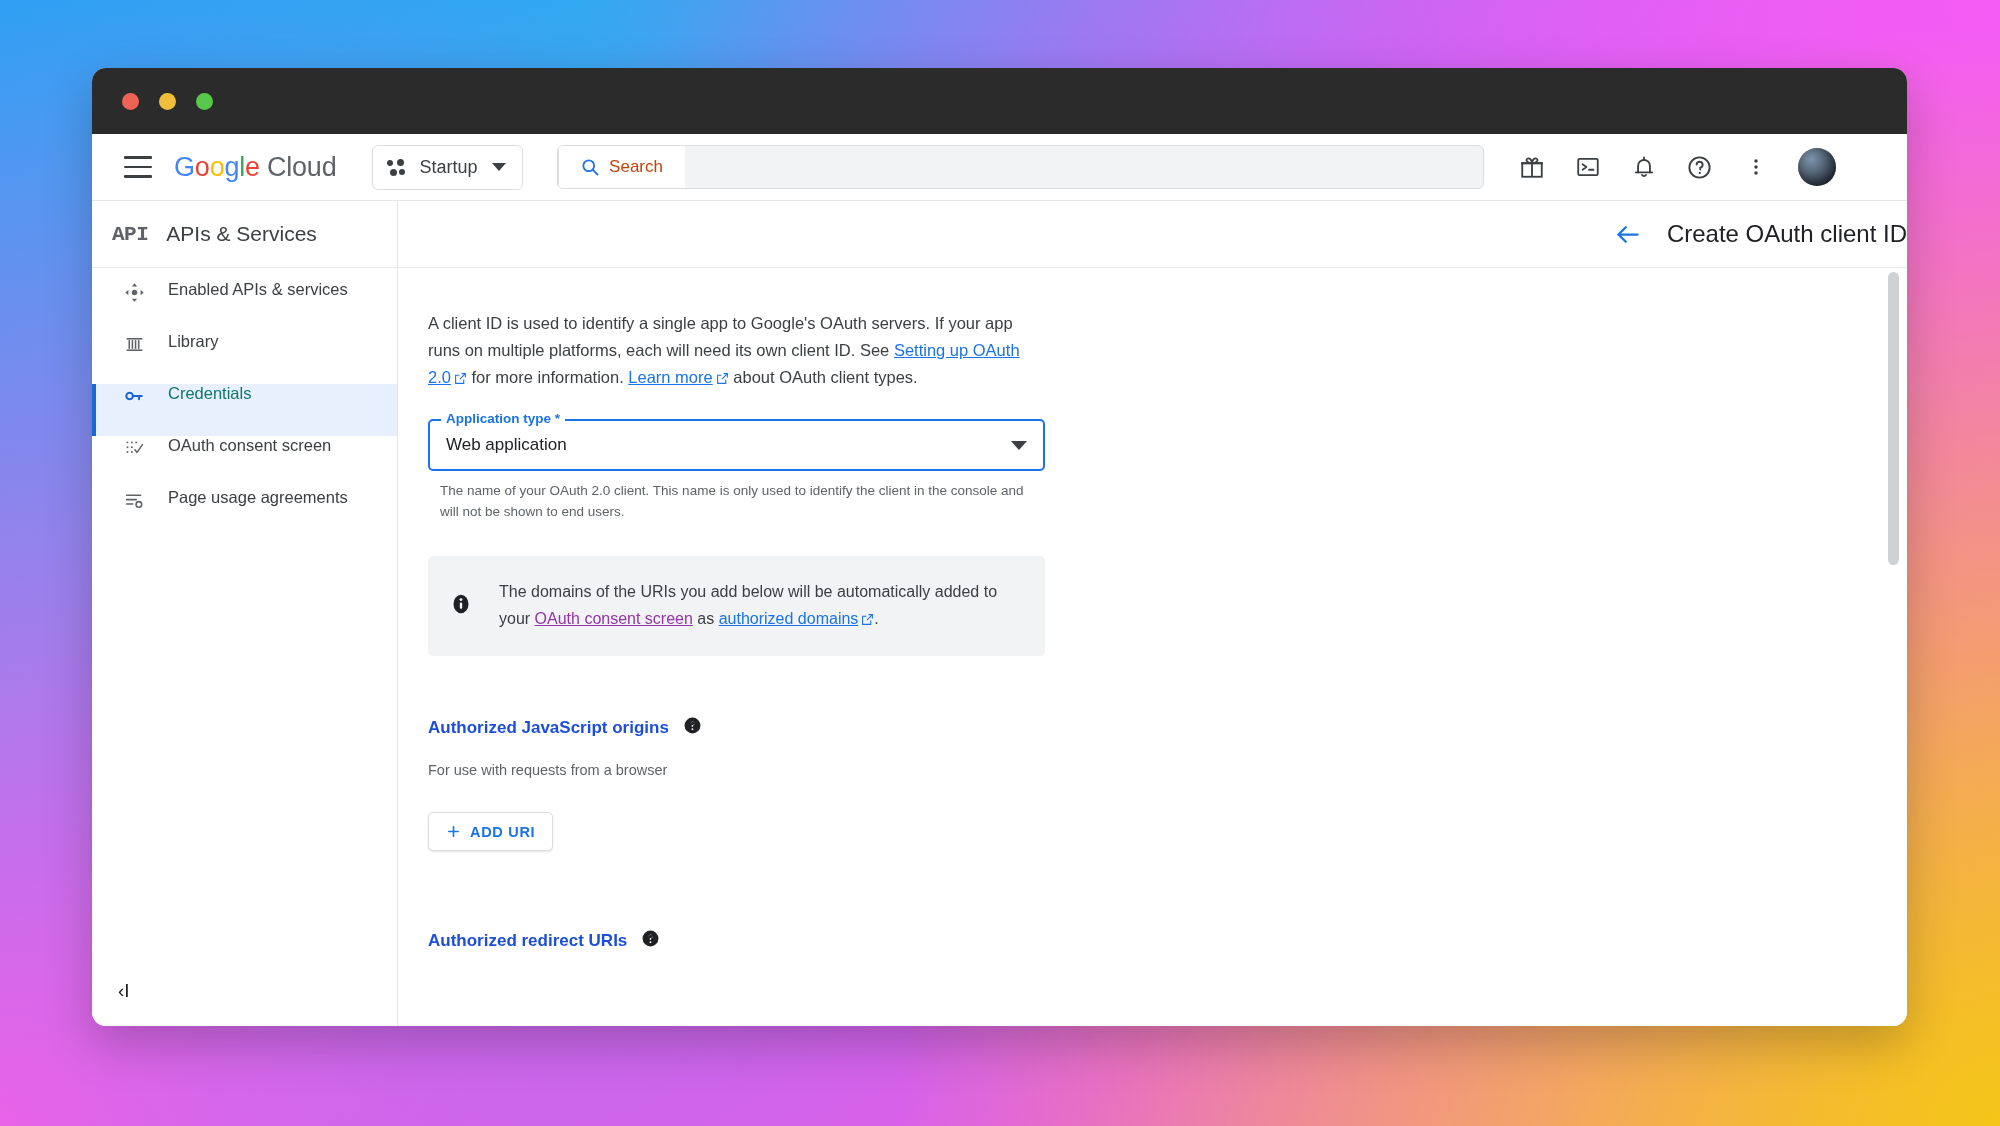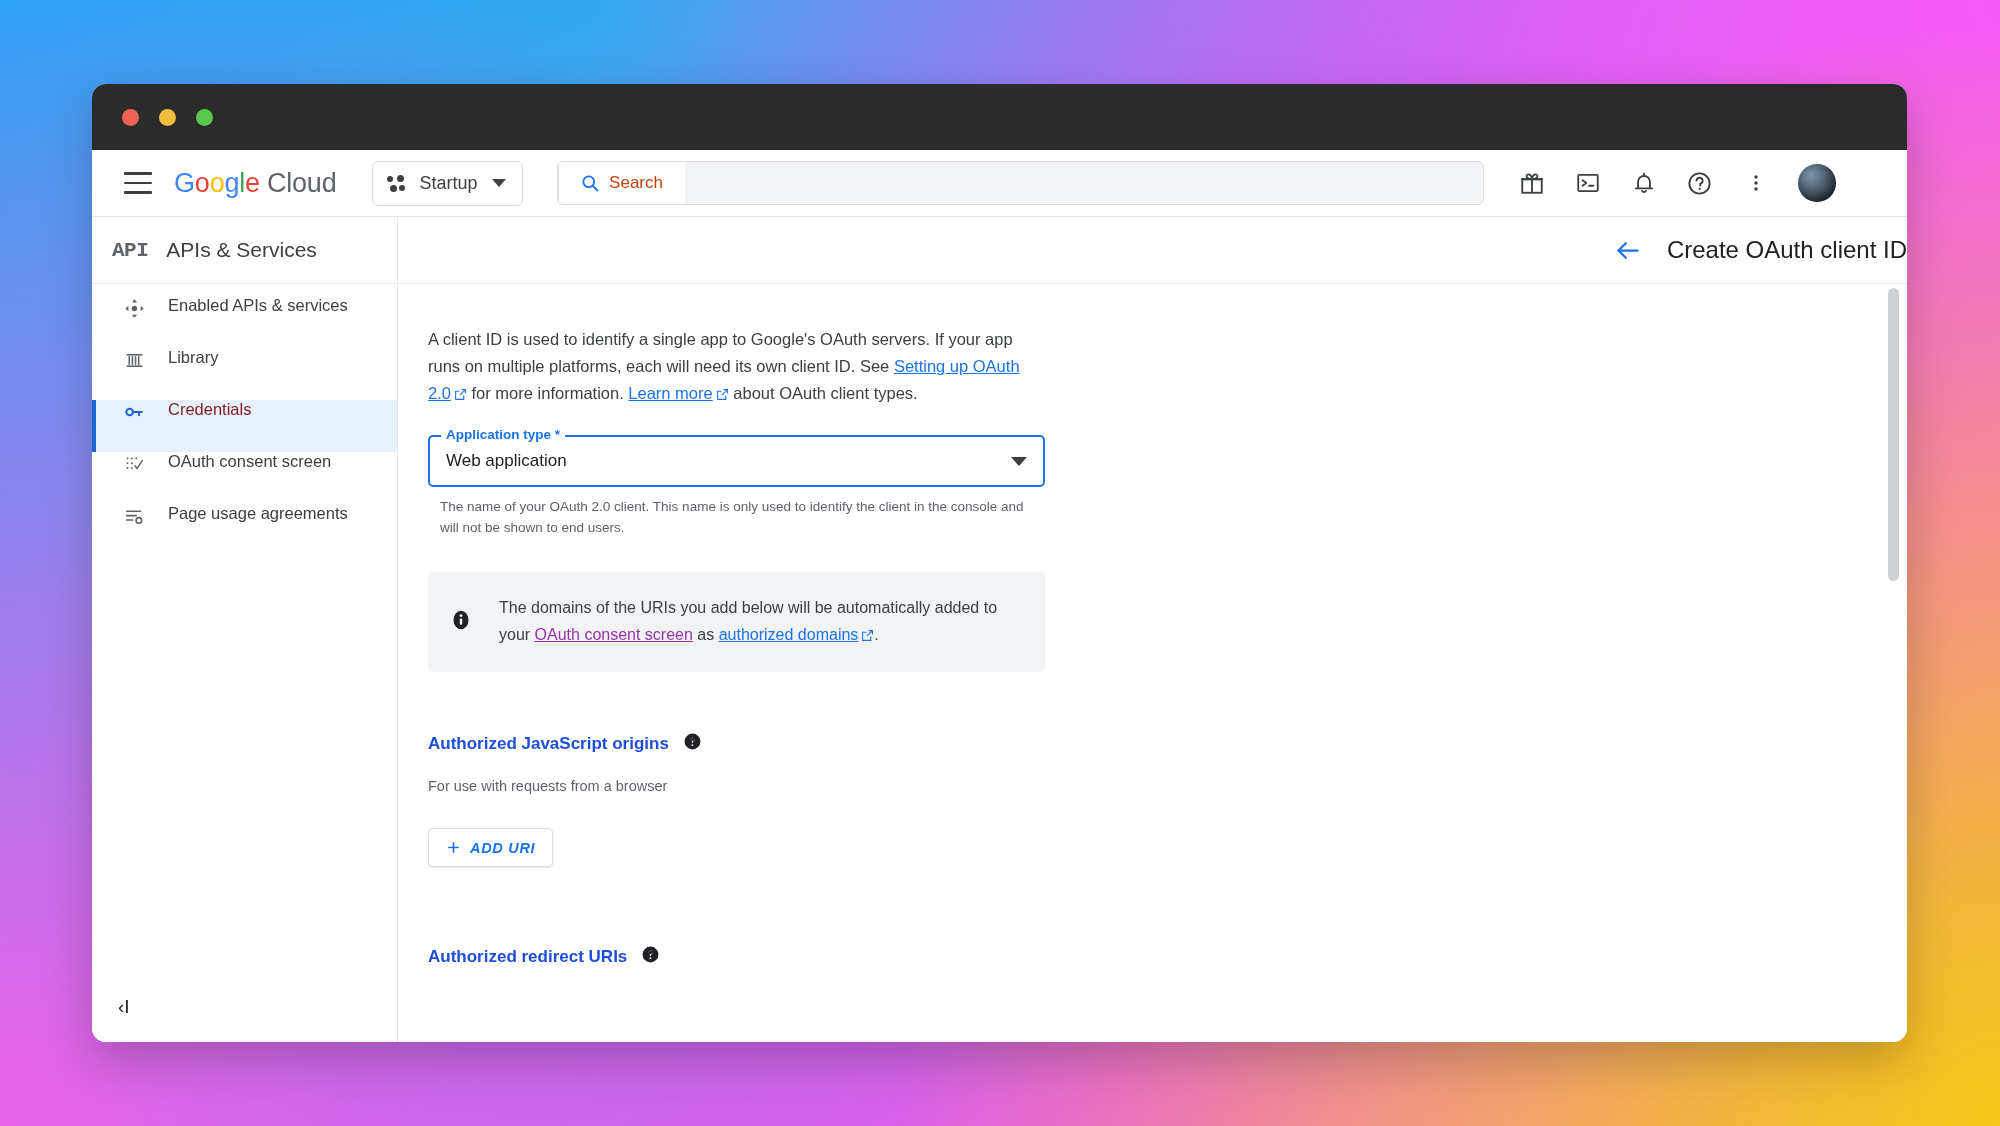--- a/index.html
+++ b/index.html
@@ -13,21 +13,21 @@
       radial-gradient(circle at 100% 100%, #f5c518 0%, rgba(245,197,24,0) 48%),
       radial-gradient(circle at 0% 100%, #e862e8 0%, rgba(232,98,232,0) 55%),
       radial-gradient(circle at 100% 0%, #f55cf5 0%, rgba(245,92,245,0) 62%),
       linear-gradient(135deg, #18a8f5 0%, #35a8f0 22%, #9a6ff0 48%, #e45ce8 70%, #f07ad0 85%, #f0a860 100%);
     position: relative;
   }
 
   
   #window {
     position: absolute;
-    left: 92px; top: 84px;
+    left: 92px; top: 68px;
     width: 1815px; height: 958px;
     border-radius: 14px 14px 14px 14px;
     background: #fff;
     box-shadow: 0 18px 48px rgba(0,0,0,0.22);
     overflow: hidden;
     display: flex;
     flex-direction: column;
   }
   #titlebar {
     height: 66px;
@@ -147,21 +147,21 @@
     display: flex; align-items: flex-start;
     padding-left: 26px;
     gap: 22px;
     cursor: pointer;
     color: #3c4043;
     font-size: 16.5px;
     border-left: 4px solid transparent;
     position: relative;
   }
   .nav-item .nav-ico { width: 24px; height: 24px; display: flex; align-items: center; justify-content: center; color: #5f6368; flex: 0 0 24px; }
-  .nav-item.active { background: #e8f0fe; border-left-color: #1967d2; color: #7f1d1d; }
+  .nav-item.active { background: #e8f0fe; border-left-color: #1967d2; color: #0f766e; }
   .nav-item.active .nav-ico { color: #1967d2; }
   #side-foot { height: 70px; display: flex; align-items: center; padding-left: 26px; }
   #collapse-btn { display: flex; align-items: center; gap: 1px; cursor: pointer; color: #202124; font-size: 19px; }
 
   
   #main { flex: 1 1 auto; display: flex; flex-direction: column; min-width: 0; background: #fff; position: relative; }
   #page-head {
     height: 67px; flex: 0 0 auto;
     display: flex; align-items: center;
     padding-left: 30px; gap: 26px;
@@ -230,21 +230,20 @@
     height: 39px; padding: 0 17px;
     border: 1px solid #dadce0;
     border-radius: 5px;
     background: #fff;
     color: #1a73e8;
     font-size: 14.5px;
     font-weight: bold;
     letter-spacing: 0.7px;
     cursor: pointer;
     box-shadow: 0 1px 2px rgba(60,64,67,0.15);
-    font-style: italic;
   }
 
   
   #scroll-track {
     position: absolute;
     right: 8px; top: 0; bottom: 0;
     width: 15px;
     background: #fff;
   }
   #scroll-thumb {

